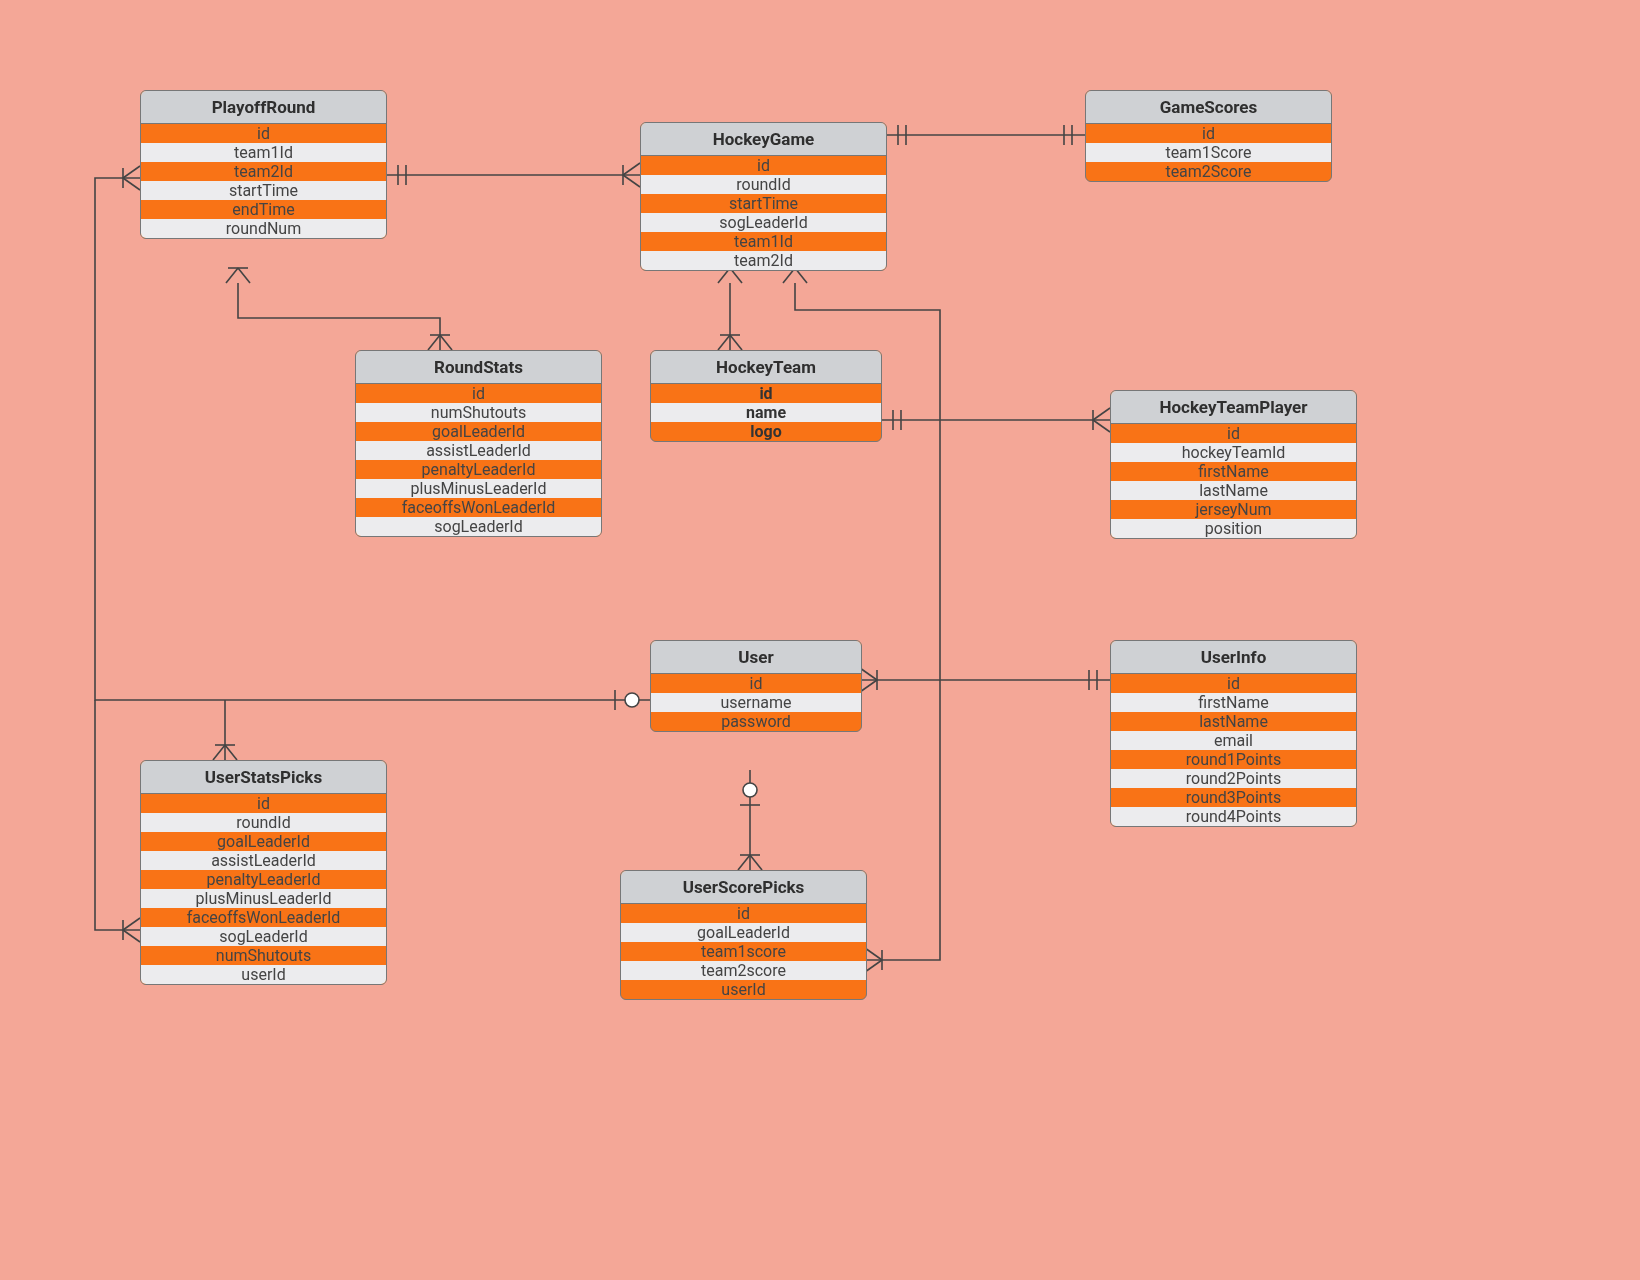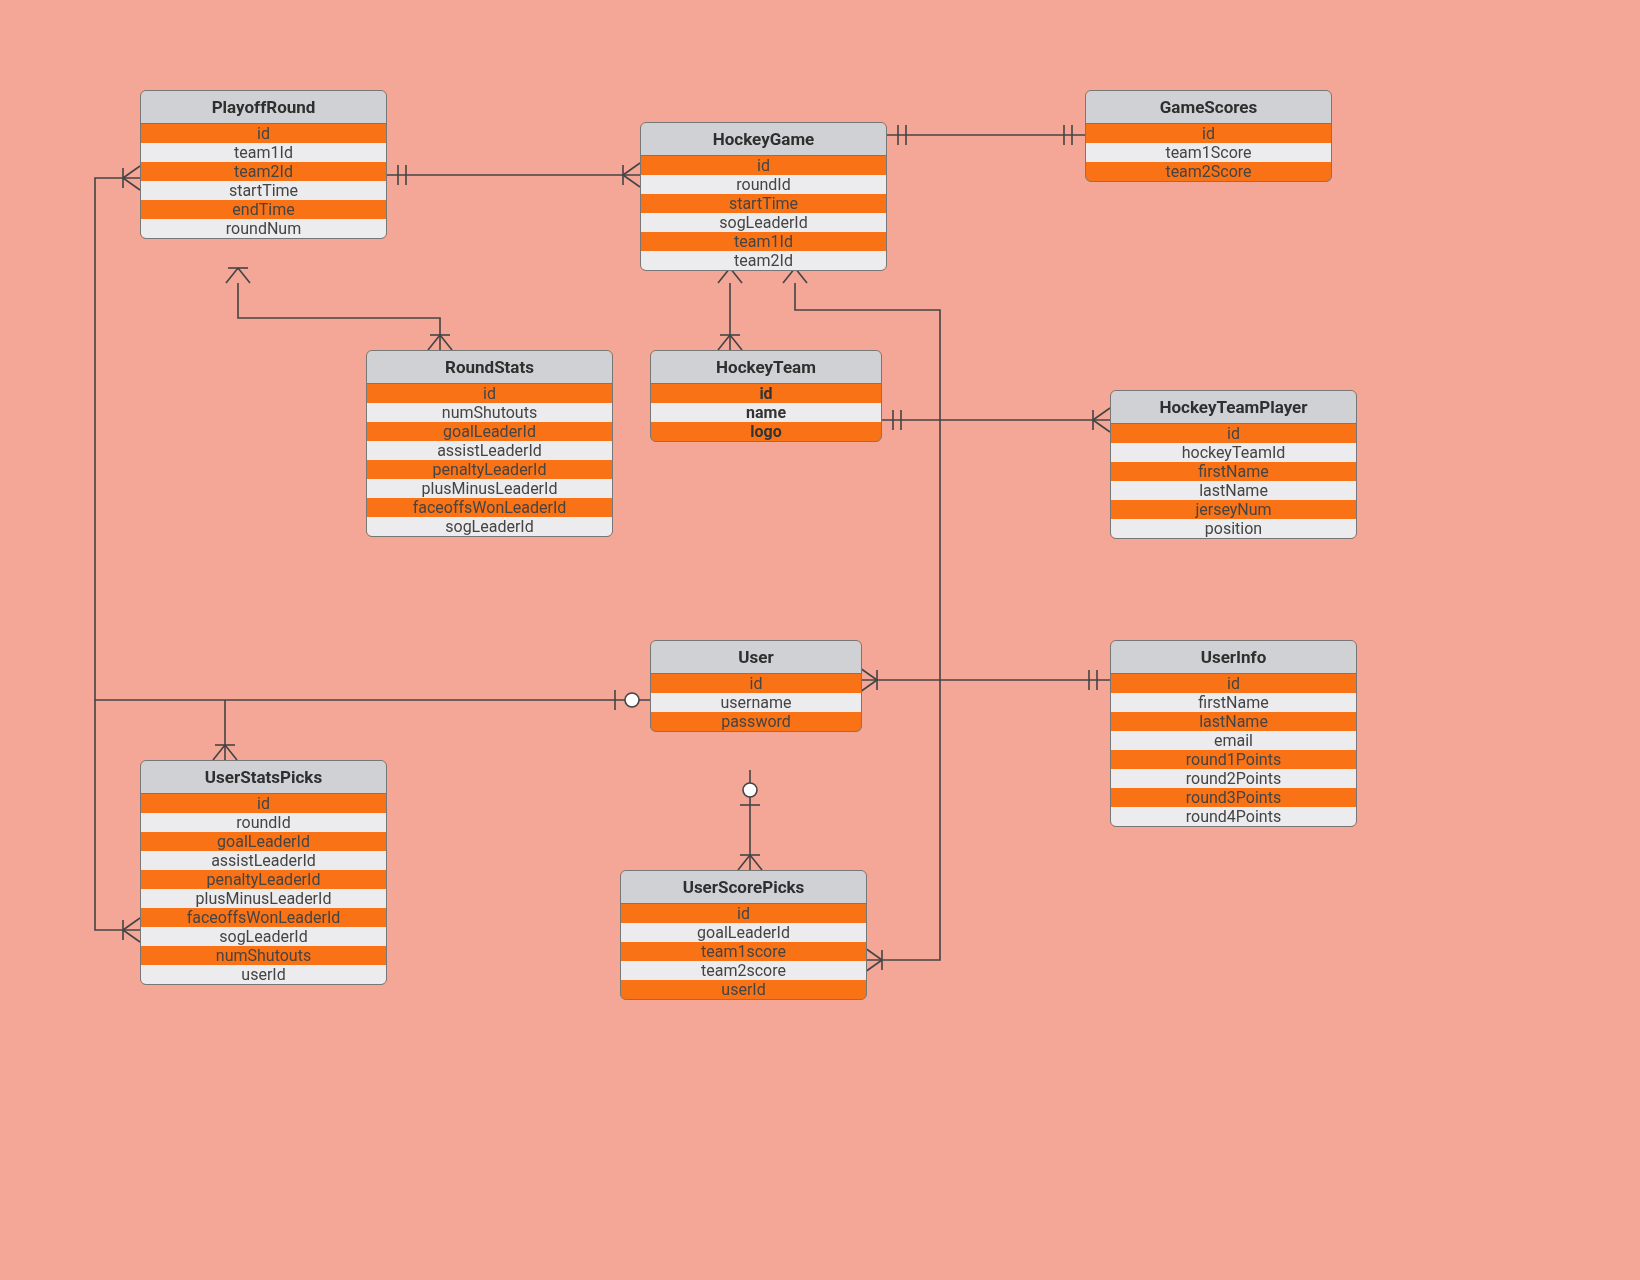--- a/index.html
+++ b/index.html
@@ -202,21 +202,21 @@
         </div>
       </div>
       <div class="entity" style="left: 1085px; top: 90px; width: 245px;">
         <div class="title">GameScores</div>
         <div class="rows">
           <div class="row">id</div>
           <div class="row">team1Score</div>
           <div class="row">team2Score</div>
         </div>
       </div>
-      <div class="entity" style="left: 366px; top: 350px; width: 245px;">
+      <div class="entity" style="left: 355px; top: 350px; width: 245px;">
         <div class="title">RoundStats</div>
         <div class="rows">
           <div class="row">id</div>
           <div class="row">numShutouts</div>
           <div class="row">goalLeaderId</div>
           <div class="row">assistLeaderId</div>
           <div class="row">penaltyLeaderId</div>
           <div class="row">plusMinusLeaderId</div>
           <div class="row">faceoffsWonLeaderId</div>
           <div class="row">sogLeaderId</div>

